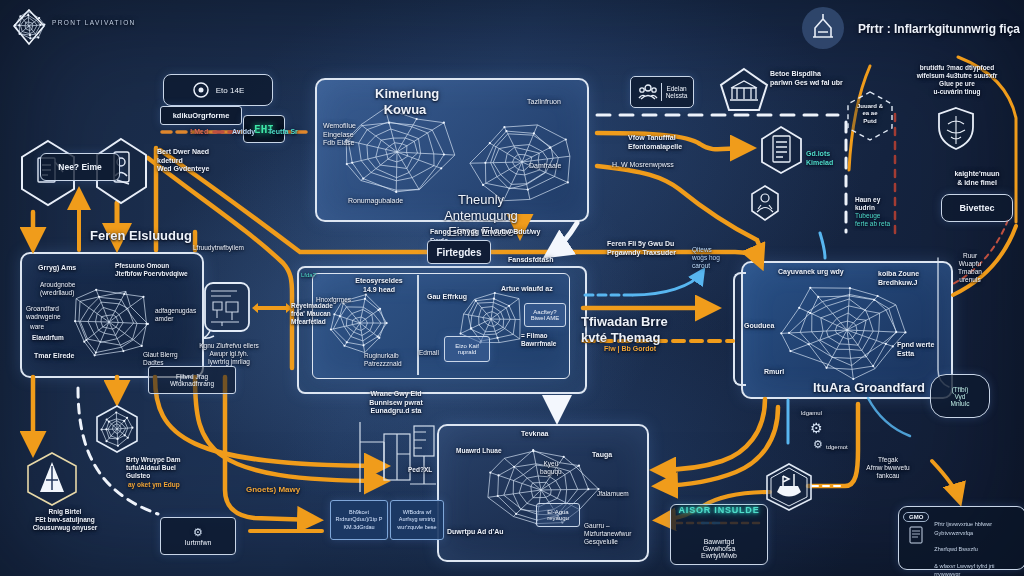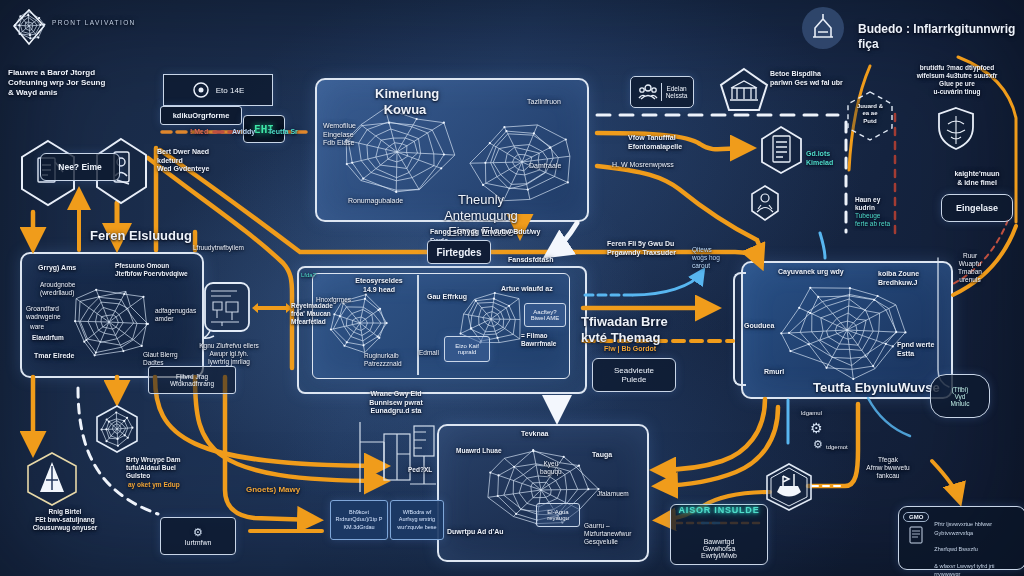--- a/index.html
+++ b/index.html
@@ -123,21 +123,21 @@
     <div class="subtt">PRONT LAVIVATION</div>
   </div>
   <div class="icon" style="left:800px;top:5px">
     <svg width="46" height="46">
         <circle cx="23" cy="23" r="21" fill="#324970" opacity=".9"></circle>
       <g stroke="#e8eef8" stroke-width="1.6" fill="none">
         <path d="M13,32 h20 M15,32 v-9 l8,-9 8,9 v9 M23,14 v-5 M18,27 h10"></path>
         </g>
       </svg>
   </div>
-  <div class="lbl s9 b" style="left:858px;top:22px;font-size:12px">Budedo : Inflarrkgitunnwrig fiça</div>
+  <div class="lbl s9 b" style="left:858px;top:22px;font-size:12px">Pfrtr : Inflarrkgitunnwrig fiça</div>
 
   <div class="box" style="left:315px;top:78px;width:270px;height:140px;background:linear-gradient(140deg,rgba(64,104,162,.78),rgba(29,56,99,.85))">
     <svg class="web" viewBox="0 0 270 140">
         <path d="M80,72L89.6,72.5L100.5,73.1L103.6,73.3L116.8,73.9L127.0,74.5L137.8,75.1M80,72L90.9,76.0L95.3,77.7L101.5,80.0L117.0,85.7L119.6,86.6L124.2,88.4M80,72L84.8,80.1L89.8,88.5L92.1,92.5L95.1,97.6L101.9,109.1L102.3,109.7M80,72L79.8,81.9L79.7,87.1L79.5,97.7L79.4,100.8L79.2,111.9L79.3,110.2M80,72L71.0,79.1L63.4,85.1L58.9,88.6L54.0,92.5L46.3,98.6L43.8,100.5M80,72L69.9,74.4L58.8,77.1L50.9,79.0L44.2,80.6L35.2,82.7L29.8,84.0M80,72L68.5,69.3L61.1,67.6L49.9,65.0L41.6,63.1L31.1,60.7L29.2,60.2M80,72L72.4,66.3L64.2,60.1L58.6,55.9L50.2,49.6L45.0,45.6L43.9,44.8M80,72L77.5,62.7L76.2,58.1L73.8,49.0L71.8,41.9L72.1,42.8L68.1,28.2M80,72L84.9,63.8L88.3,58.0L90.5,54.4L95.0,46.8L96.1,44.9L99.6,39.0M80,72L89.9,65.8L97.2,61.3L101.5,58.6L110.6,52.9L115.2,50.0L126.9,42.7M89.6,72.5L90.9,76.0L84.8,80.1L79.8,81.9L71.0,79.1L69.9,74.4L68.5,69.3L72.4,66.3L77.5,62.7L84.9,63.8L89.9,65.8L89.6,72.5M100.5,73.1L95.3,77.7L89.8,88.5L79.7,87.1L63.4,85.1L58.8,77.1L61.1,67.6L64.2,60.1L76.2,58.1L88.3,58.0L97.2,61.3L100.5,73.1M103.6,73.3L101.5,80.0L92.1,92.5L79.5,97.7L58.9,88.6L50.9,79.0L49.9,65.0L58.6,55.9L73.8,49.0L90.5,54.4L101.5,58.6L103.6,73.3M116.8,73.9L117.0,85.7L95.1,97.6L79.4,100.8L54.0,92.5L44.2,80.6L41.6,63.1L50.2,49.6L71.8,41.9L95.0,46.8L110.6,52.9L116.8,73.9M127.0,74.5L119.6,86.6L101.9,109.1L79.2,111.9L46.3,98.6L35.2,82.7L31.1,60.7L45.0,45.6L72.1,42.8L96.1,44.9L115.2,50.0L127.0,74.5M137.8,75.1L124.2,88.4L102.3,109.7L79.3,110.2L43.8,100.5L29.8,84.0L29.2,60.2L43.9,44.8L68.1,28.2L99.6,39.0L126.9,42.7L137.8,75.1" fill="none" stroke="#d9e6f6" stroke-width="0.8" opacity="0.85"></path>
         <circle cx="127.01272572965148" cy="74.48845247228054" r="1.1" fill="#eef5ff"></circle>
         <circle cx="79.23834652951152" cy="111.87908208237101" r="1.1" fill="#eef5ff"></circle>
         <circle cx="46.29758945904687" cy="98.56040789893868" r="1.1" fill="#eef5ff"></circle>
         <circle cx="35.19831470486491" cy="82.74413888482158" r="1.1" fill="#eef5ff"></circle>
         <circle cx="72.06808538085339" cy="42.77706505461429" r="1.1" fill="#eef5ff"></circle>
         <circle cx="124.24282474648837" cy="88.35253954595225" r="1.1" fill="#eef5ff"></circle>
@@ -250,23 +250,20 @@
         <circle cx="139.9704756477633" cy="39.60800626371078" r="1.1" fill="#eef5ff"></circle>
         <circle cx="159.49674068130645" cy="63.04218188099505" r="1.1" fill="#eef5ff"></circle>
         <circle cx="123.39394365293165" cy="96.62113718167159" r="1.1" fill="#eef5ff"></circle>
         <circle cx="97.58237054051816" cy="97.5624814035667" r="1.1" fill="#eef5ff"></circle>
         <circle cx="51.30342998980191" cy="46.589155212211665" r="1.1" fill="#eef5ff"></circle>
         <circle cx="94.35777643061596" cy="25.155166486656398" r="1.1" fill="#eef5ff"></circle>
         <circle cx="124.69226870413587" cy="30.83490755175793" r="1.1" fill="#eef5ff"></circle>
       </svg>
   </div>
 
-  <div class="lbl s8 b" style="left:8px;top:68px;width:160px">Flauwre a Barof Jtorgd
-Cofeuning wrp Jor Seung
-&amp; Wayd amis</div>
   <div class="icon" style="left:18px;top:138px">
     <svg width="60" height="70">
         <polygon points="30,3 56,19 56,51 30,67 4,51 4,19" fill="rgba(18,32,56,.4)" stroke="#e8eef8" stroke-width="2"></polygon>
       <g stroke="#e8eef8" stroke-width="1.4" fill="none">
           <rect x="20" y="20" width="17" height="24" rx="1"></rect>
       <path d="M24,27 h9 M24,32 h9 M24,37 h6 M37,24 l8,10"></path>
         </g>
       </svg>
   </div>
   <div class="icon" style="left:92px;top:136px">
@@ -274,21 +271,21 @@
         <polygon points="29,3 54,19 54,51 29,67 5,51 5,19" fill="rgba(18,32,56,.4)" stroke="#e8eef8" stroke-width="2"></polygon>
       <g stroke="#e8eef8" stroke-width="1.4" fill="none">
           <rect x="22" y="16" width="15" height="30" rx="2"></rect>
       <circle cx="29" cy="26" r="4"></circle>
           <path d="M23,40 q6,-7 12,0 M25,44 l12,4"></path>
         </g>
       </svg>
   </div>
   <div class="sbox" style="left:40px;top:153px;width:78px;height:26px;font-size:8.5px;font-weight:700">
     <span>Nee? Eime</span></div>
-  <div class="sbox" style="left:163px;top:74px;width:108px;height:30px;border-radius:0">
+  <div class="sbox" style="left:163px;top:74px;width:108px;height:30px;border-radius:8px">
     <svg width="18" height="18" style="margin-right:6px">
       <circle cx="9" cy="9" r="7" fill="none" stroke="#e8eef8" stroke-width="1.5"></circle>
         <circle cx="9" cy="9" r="2.5" fill="#e8eef8"></circle>
       </svg>
     <span style="font-size:8px">Eto 14E</span></div>
   <div class="sbox" style="left:160px;top:106px;width:80px;height:17px;border-radius:3px;border-width:1px;background:#0d1a30;font-size:7.5px;font-weight:700">
     <span>kdikuOrgrforme</span></div>
   <div class="sbox" style="left:243px;top:115px;width:40px;height:26px;border-radius:4px;background:#0a1526">
     <span style="font-family:'DejaVu Sans Mono',monospace;font-weight:700;color:#3fe8a8;font-size:11px;text-shadow:0 0 6px #22c98a">EHI</span></div>
   <div class="lbl b red" style="left:190px;top:128px">⁞ Med</div>
@@ -374,21 +371,21 @@
         </g>
       </svg>
   </div>
   <div class="lbl s65 b" style="left:855px;top:196px">Haun ey
 kudrin</div>
   <div class="lbl s65 teal" style="left:855px;top:212px">Tubeuge
 ferte ab reta</div>
   <div class="lbl ctr b" style="left:942px;top:170px;width:70px">kaighte'muun
 &amp; idne fimel</div>
   <div class="sbox" style="left:941px;top:194px;width:70px;height:26px;border-radius:8px;font-size:9px;font-weight:700">
-    <span>Eingelase</span></div>
+    <span>Bivettec</span></div>
 
   <div class="lbl s75 b" style="left:90px;top:228px">Feren Elsluudug</div>
   <div class="lbl b" style="left:38px;top:264px">Grryg) Ams</div>
   <div class="lbl s65" style="left:40px;top:281px">Aroudgnobe
 (wredrllaud)</div>
   <div class="lbl s65" style="left:26px;top:305px">Groandfard
 wadrwgeine</div>
   <div class="lbl s65" style="left:30px;top:323px">ware</div>
   <div class="lbl s65 b" style="left:32px;top:334px">Elavdrfum</div>
   <div class="lbl b" style="left:34px;top:352px">Tmar Elrede</div>
@@ -446,32 +443,29 @@
 ruprald</span></div>
 
   <div class="lbl b" style="left:607px;top:240px">Feren Fli 5y Gwu Du
 Prgawndy Traxsuder</div>
   <div class="lbl s65 blu" style="left:692px;top:246px">Qitews
 woģs hog
 carout</div>
   <div class="lbl s75 b" style="left:581px;top:314px">Tfiwadan Brre
 kvté Themag</div>
   <div class="lbl b org" style="left:604px;top:345px">Flw  |  Bb Gordot</div>
-  <div class="sbox" style="left:592px;top:358px;width:82px;height:32px;font-size:8px">
-    <span>Seadvieute
-Pulede</span></div>
 
   <div class="lbl b" style="left:778px;top:268px">Cayuvanek urg wdy</div>
   <div class="lbl b" style="left:878px;top:270px">koiba Zoune
 Bredhkuw.J</div>
   <div class="lbl b" style="left:744px;top:322px">Gouduea</div>
   <div class="lbl b" style="left:897px;top:341px">Fpnd werte
 Estta</div>
   <div class="lbl b" style="left:764px;top:368px">Rmurl</div>
-  <div class="lbl s75 b" style="left:813px;top:380px">Teutfa EbynluWuvse</div>
+  <div class="lbl s75 b" style="left:813px;top:380px">ItuAra Groandfard</div>
   <div class="lbl s65 ctr" style="left:948px;top:252px;width:44px">Ruur
 Wuapfu
 Tmaban
 urenuls</div>
   <div class="sbox" style="left:930px;top:374px;width:58px;height:42px;border-radius:16px;border-width:1.5px;font-size:6.5px;color:#bfeee6">
     <span>(Tfibi)
 Vyd
 Mnlulc</span></div>
 
   <div class="icon" style="left:24px;top:450px">

